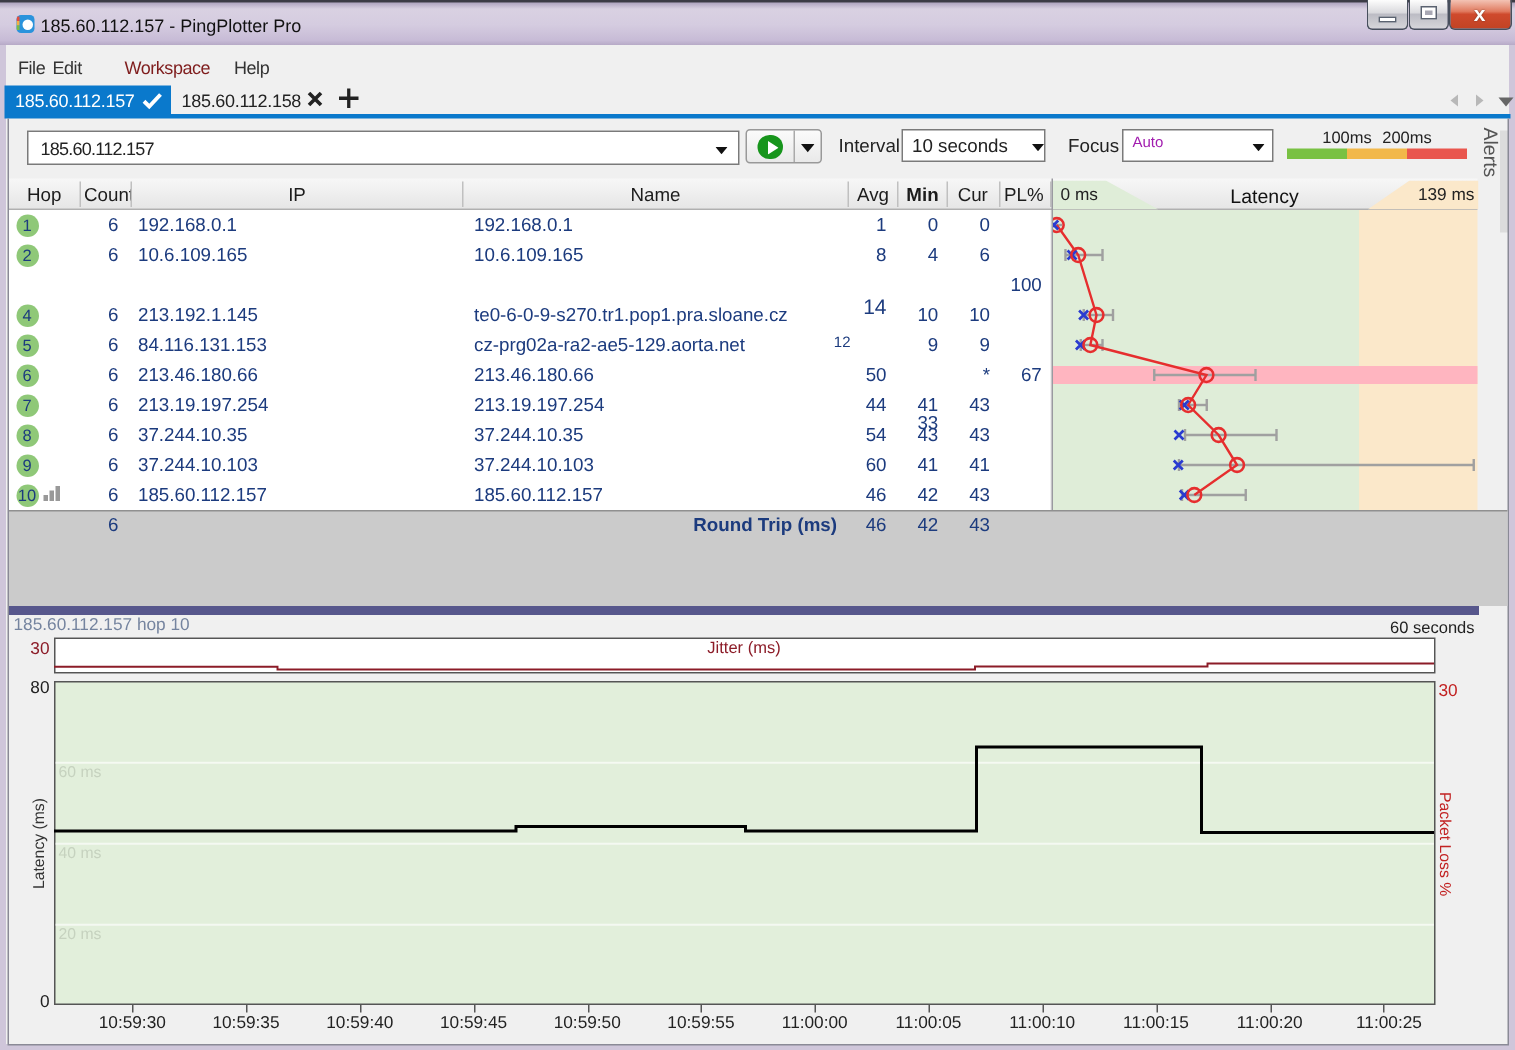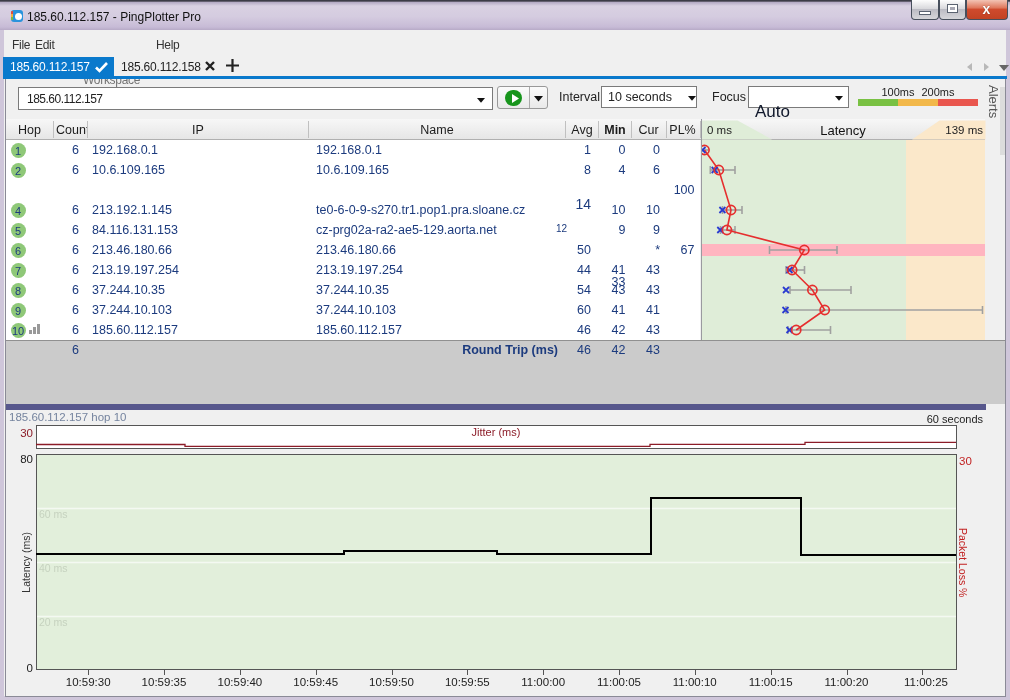--- a/index.html
+++ b/index.html
@@ -32,21 +32,21 @@
   <div class="abs" style="left:7px;top:4px;width:11px;height:9px;background:#fff;border:1px solid #5a6270;box-sizing:border-box;">
       <div class="abs" style="left:2px;top:2px;width:5px;height:3px;background:#a8a8b4;"></div>
     </div>
 </div>
 <div class="abs" style="left:965.5px;top:0;width:42px;height:20px;background:linear-gradient(180deg,#f3c3b4 0%,#e07a5f 40%,#cf4a2d 50%,#c24324 100%);border:1px solid #474f5c;border-top:none;border-radius:0 0 4px 4px;box-sizing:border-box;">
   <div class="abs" style="left:16px;top:1px;font-size:14px;font-weight:bold;color:#fff;text-shadow:0 0 1px #5a2a1a;">x</div>
 </div>
 
 <div class="abs" style="left:12px;top:37.5px;font-size:12px;letter-spacing:-0.3px;color:#333;">File</div>
 <div class="abs" style="left:35px;top:37.5px;font-size:12px;letter-spacing:-0.3px;color:#333;">Edit</div>
-<div class="abs" style="left:83px;top:37.5px;font-size:12px;letter-spacing:-0.3px;color:#737373;margin-top:35px;">Workspace</div>
+<div class="abs" style="left:83px;top:37.5px;font-size:12px;letter-spacing:-0.3px;color:#7f1d1d;">Workspace</div>
 <div class="abs" style="left:156px;top:37.5px;font-size:12px;letter-spacing:-0.3px;color:#333;">Help</div>
 
 <div class="abs" style="left:3px;top:56.5px;width:111px;height:19.5px;background:#0a79cc;color:#fff;font-size:12.5px;">
   <span class="abs" style="left:7px;top:3.5px;font-size:12px;letter-spacing:-0.2px;">185.60.112.157</span>
   <svg class="abs" style="left:91px;top:4px;" width="15" height="12" viewBox="0 0 15 12">
       <path d="M2 6.5 L5.5 10 L13 2" stroke="#fff" stroke-width="2.6" fill="none"></path>
     </svg>
 </div>
 <div class="abs" style="left:121px;top:59.5px;font-size:12px;letter-spacing:-0.2px;color:#222;">185.60.112.158</div>
 <svg class="abs" style="left:204px;top:61px;" width="12" height="10" viewBox="0 0 12 10">
@@ -81,21 +81,21 @@
 </div>
 <div class="abs" style="left:559px;top:90px;font-size:12.5px;color:#222;">Interval</div>
 <div class="abs" style="left:601px;top:86px;width:96px;height:22px;background:#fff;border:1px solid #7a7a7a;box-sizing:border-box;">
   <div class="abs" style="left:6px;top:3px;font-size:12.5px;color:#222;">10 seconds</div>
   <svg class="abs" style="left:86px;top:8.5px;" width="8" height="5" viewBox="0 0 8 5">
       <path d="M0 0 L8 0 L4 4.8 Z" fill="#111"></path>
     </svg>
 </div>
 <div class="abs" style="left:712px;top:90px;font-size:12.5px;color:#222;">Focus</div>
 <div class="abs" style="left:748px;top:86px;width:101px;height:22px;background:#fff;border:1px solid #7a7a7a;box-sizing:border-box;">
-  <div class="abs" style="left:6px;top:3px;font-size:17px;color:#0f172a;margin-top:12px;">Auto</div>
+  <div class="abs" style="left:6px;top:3px;font-size:10px;color:#a21caf;">Auto</div>
   <svg class="abs" style="left:86px;top:8.5px;" width="8" height="5" viewBox="0 0 8 5">
       <path d="M0 0 L8 0 L4 4.8 Z" fill="#111"></path>
     </svg>
 </div>
 <div class="abs" style="left:873px;top:86px;width:50px;height:12px;font-size:11px;color:#222;text-align:center;">100ms</div>
 <div class="abs" style="left:913px;top:86px;width:50px;height:12px;font-size:11px;color:#222;text-align:center;">200ms</div>
 <div class="abs" style="left:858px;top:99px;width:40px;height:7px;background:#79c143;"></div>
 <div class="abs" style="left:898px;top:99px;width:40px;height:7px;background:#f2b84a;"></div>
 <div class="abs" style="left:938px;top:99px;width:40px;height:7px;background:#e9564e;"></div>
 <div class="abs" style="left:986px;top:85px;font-size:13px;color:#555;writing-mode:vertical-rl;">Alerts</div>

